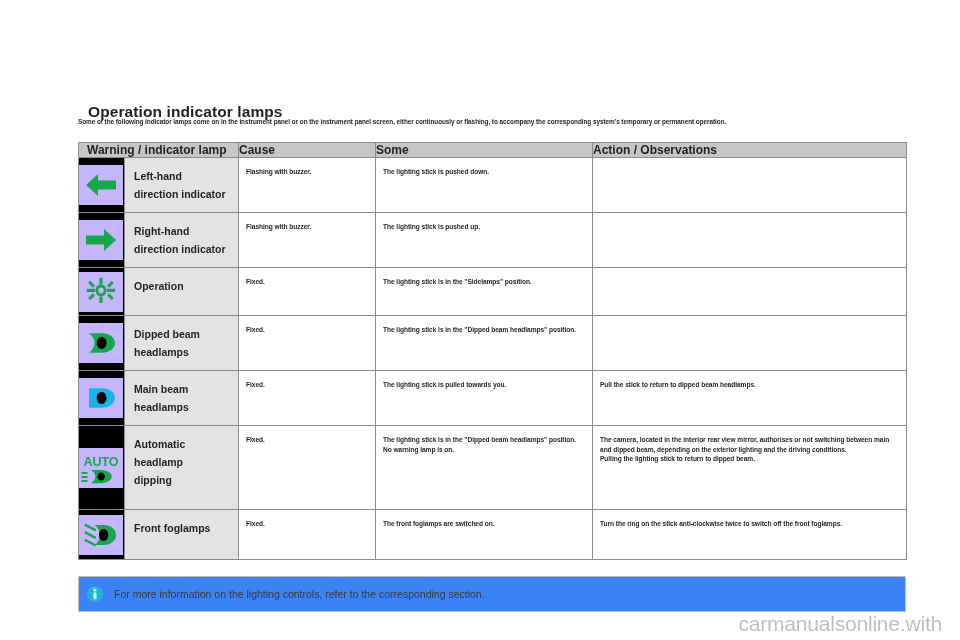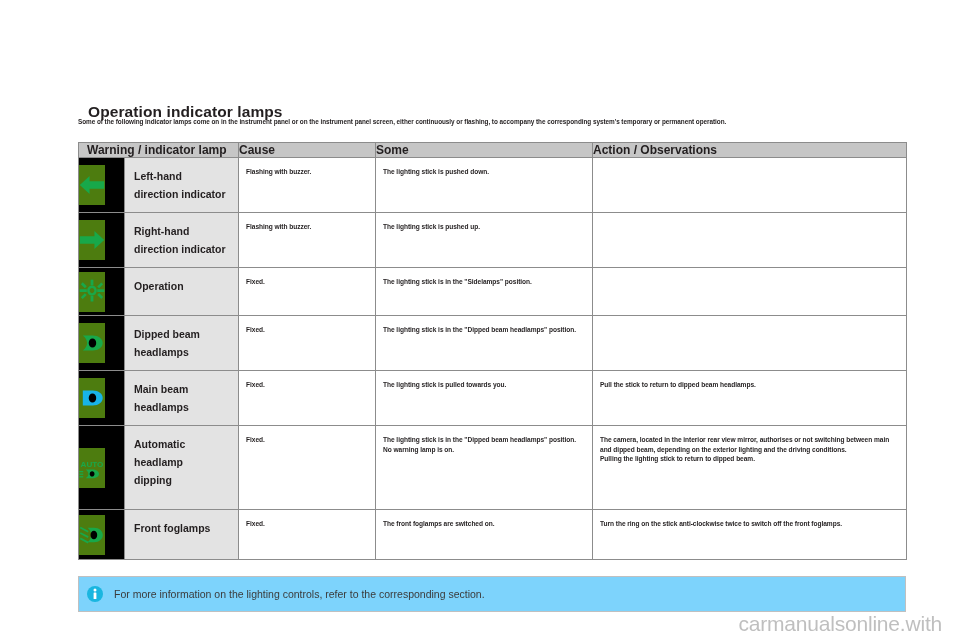--- a/index.html
+++ b/index.html
@@ -113,41 +113,41 @@
   .row-h-1 { height: 48px; }
   .row-h-2 { height: 48px; }
   .row-h-3 { height: 48px; }
   .row-h-4 { height: 48px; }
   .row-h-5 { height: 48px; }
   .row-h-6 { height: 84px; }
   .row-h-7 { height: 50px; }
 
   
   .icon-box {
-    width: 26px;
+    width: 44px;
     height: 100%;
     min-height: 40px;
     display: flex;
     align-items: center;
     justify-content: center;
-    background: #4d7c0f;
+    background: #c4b5fd;
     text-decoration: underline;
   }
   .icon-box.top-al { align-items: flex-start; padding-top: 6px; box-sizing: border-box; }
 
   svg.glyph { display: block; }
 
   
   .note {
     position: absolute;
     left: 78px;
     top: 576px;
     width: 826px;
     height: 34px;
-    background: #7dd3fc;
+    background: #3b82f6;
     border: 1px solid #c0c0c0;
     display: flex;
     align-items: center;
   }
   .note-icon {
     width: 18px;
     height: 18px;
     margin-left: 7px;
     margin-right: 10px;
     flex: 0 0 auto;

